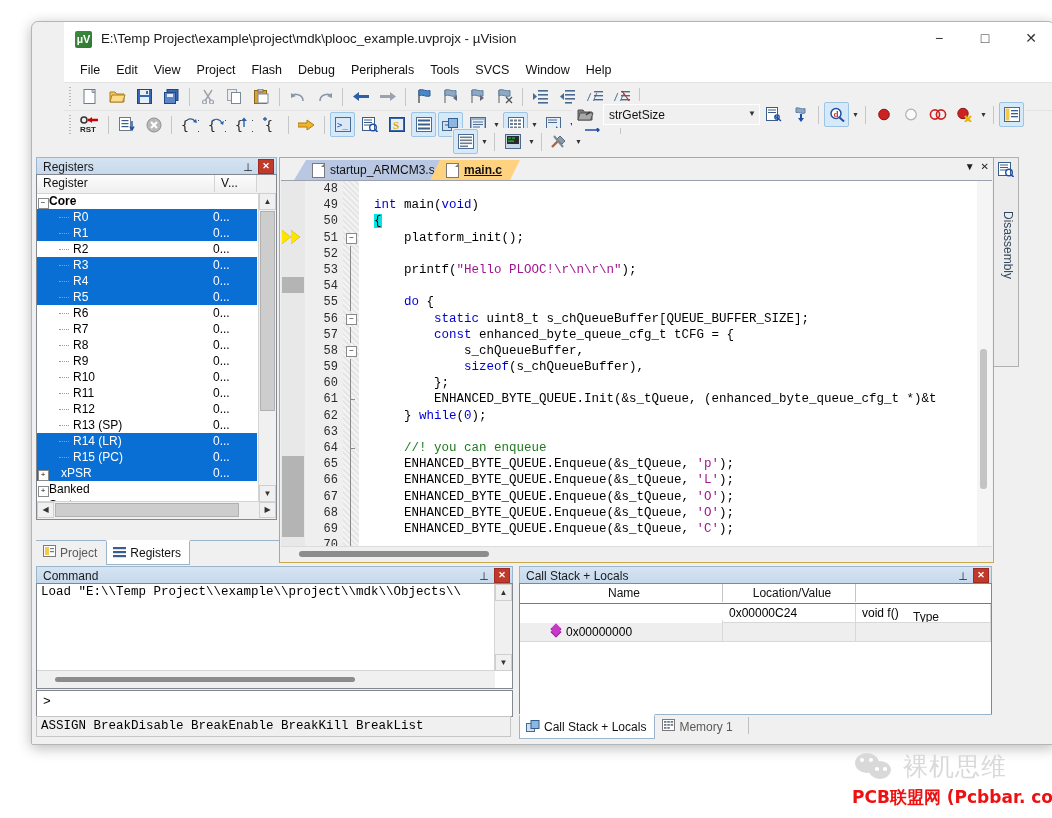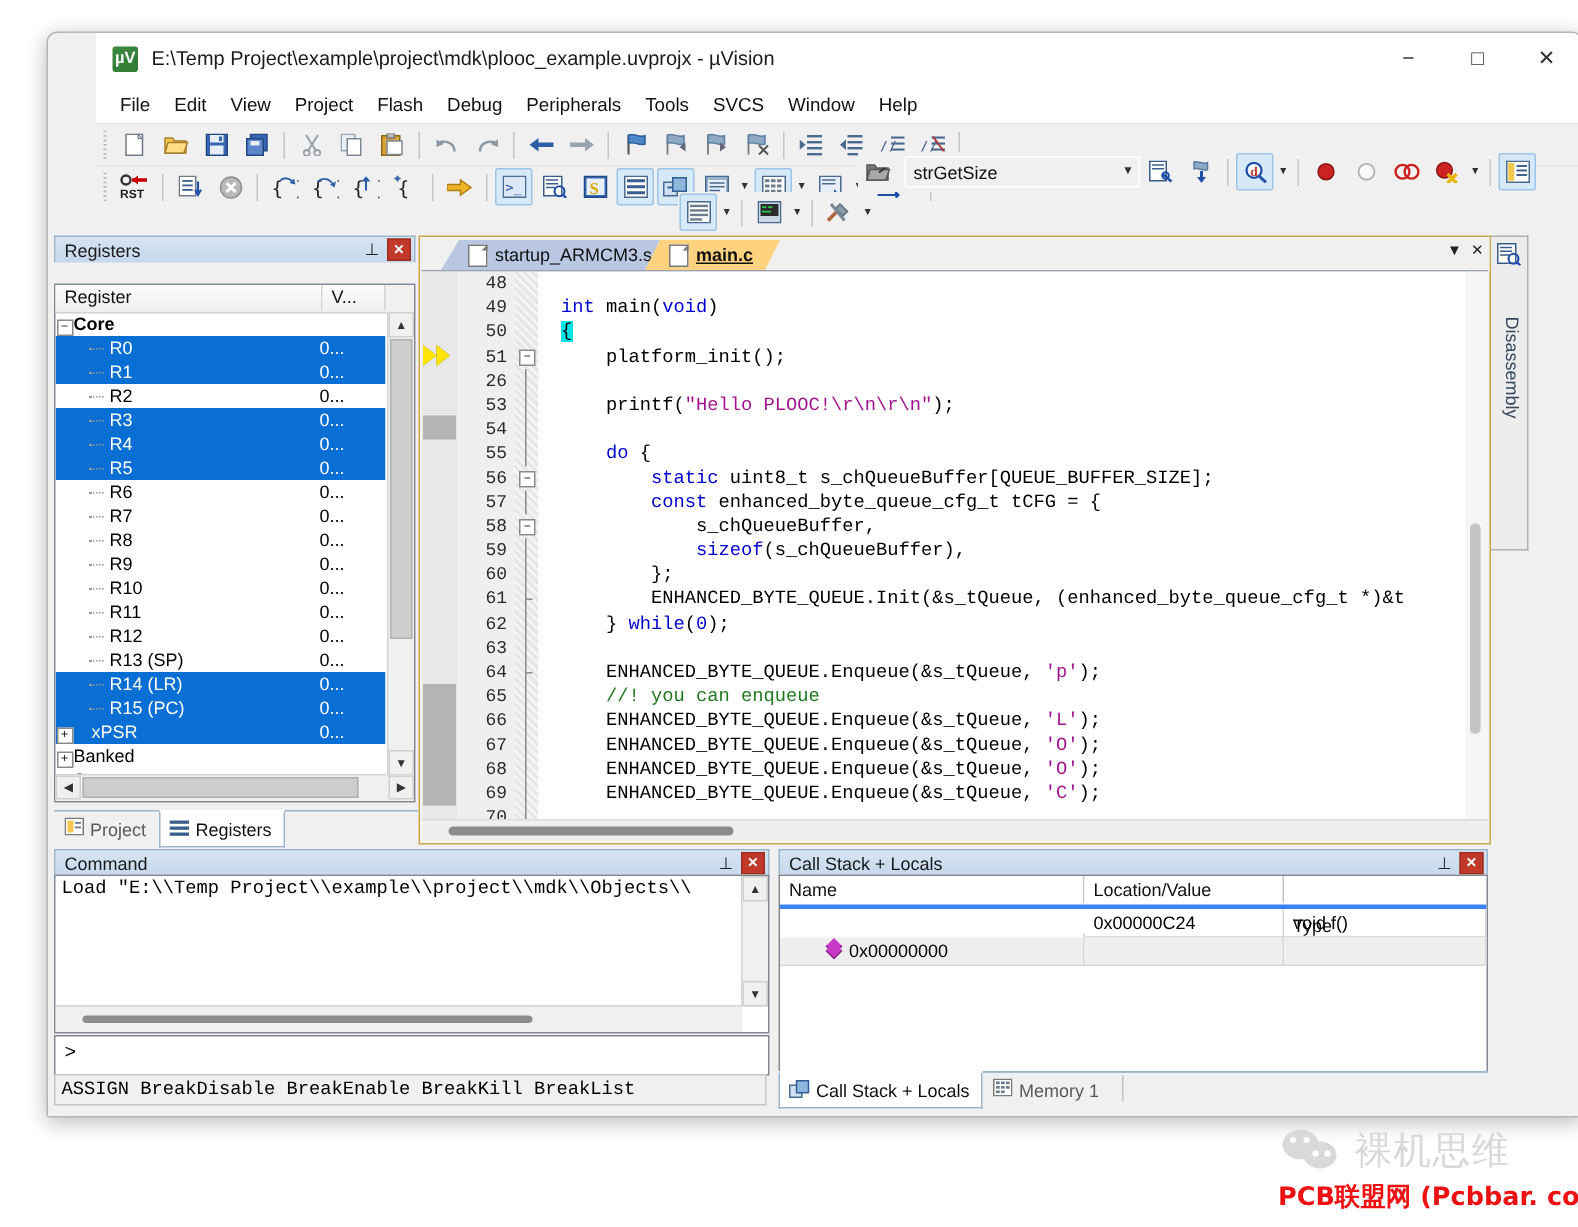--- a/index.html
+++ b/index.html
@@ -90,21 +90,21 @@
   .close-btn{
     width:14px;height:13px;background:#c0392b;color:#fff;font-size:9px;font-weight:bold;
     text-align:center;line-height:13px;border:1px solid #a02c20;margin-left:3px;
   }
   
   #registers-panel{
     position:absolute;left:4px;top:3px;width:241px;height:382px;
     background:#f0f0f0;
   }
   #reg-body{
-    position:absolute;left:0;top:32px;width:239px;height:344px;
+    position:absolute;left:0;top:17px;width:239px;height:344px;
     background:#fff;border:1px solid #828790;overflow:hidden;
   }
   #reg-header{
     height:18px;background:#f0f0f0;display:flex;border-bottom:1px solid #d4d4d4;
   }
   #reg-header .hc{
     font-size:12px;color:#111;padding:1px 0 0 6px;border-right:1px solid #d4d4d4;
     background:linear-gradient(to bottom,#fdfdfd,#efefef);height:17px;box-sizing:border-box;
   }
   #reg-header .hc.c1{width:178px;}
@@ -290,21 +290,21 @@
     padding:2px 0 0 4px;box-sizing:border-box;white-space:nowrap;
   }
   
   #callstack-panel{
     position:absolute;left:487px;top:412px;width:473px;height:172px;
   }
   #cs-body{
     position:absolute;left:0;top:17px;width:471px;height:130px;background:#fff;
     border:1px solid #828790;overflow:hidden;
   }
-  #cs-header{height:19px;display:flex;border-bottom:3px solid #3b82f6;}
+  #cs-header{height:19px;display:flex;border-bottom:1px solid #3b82f6;text-align:center;}
   #cs-header .hc{
     font-size:12px;color:#111;padding:2px 0 0 6px;box-sizing:border-box;
     border-right:1px solid #c4c4c4;background:#fff;height:18px;
   }
   .cs-row{height:19px;display:flex;font-size:12px;align-items:center;}
   .cs-row .cc{
     height:19px;box-sizing:border-box;border-right:1px solid #d8d8d8;
     border-bottom:1px solid #d8d8d8;padding-left:6px;display:flex;align-items:center;
   }
   .cs-row.alt .cc{background:#eeeeee;}
@@ -997,21 +997,21 @@
           <div id="exec-arrow">
             <span class="yarrow"></span>
               <span class="yarrow"></span>
           </div>
         </div>
         <div id="ed-linecol">
             <div class="lnum">48</div>
             <div class="lnum">49</div>
             <div class="lnum">50</div>
             <div class="lnum">51</div>
-            <div class="lnum">26</div>
+            <div class="lnum">52</div>
             <div class="lnum">53</div>
             <div class="lnum">54</div>
             <div class="lnum">55</div>
             <div class="lnum">56</div>
             <div class="lnum">57</div>
             <div class="lnum">58</div>
             <div class="lnum">59</div>
             <div class="lnum">60</div>
             <div class="lnum">61</div>
             <div class="lnum">62</div>
@@ -1101,22 +1101,22 @@
             <div class="codeline"></div>
             <div class="codeline">      <span class="kw">do</span> {</div>
             <div class="codeline">          <span class="kw">static</span> uint8_t s_chQueueBuffer[QUEUE_BUFFER_SIZE];</div>
             <div class="codeline">          <span class="kw">const</span> enhanced_byte_queue_cfg_t tCFG = {</div>
             <div class="codeline">              s_chQueueBuffer,</div>
             <div class="codeline">              <span class="kw">sizeof</span>(s_chQueueBuffer),</div>
             <div class="codeline">          };</div>
             <div class="codeline">          ENHANCED_BYTE_QUEUE.Init(&amp;s_tQueue, (enhanced_byte_queue_cfg_t *)&amp;t</div>
             <div class="codeline">      } <span class="kw">while</span>(<span class="num">0</span>);</div>
             <div class="codeline"></div>
+            <div class="codeline">      <span class="cmt">//! you can enqueue</span></div>
             <div class="codeline">      ENHANCED_BYTE_QUEUE.Enqueue(&amp;s_tQueue, <span class="chr">'p'</span>);</div>
-            <div class="codeline">      <span class="cmt">//! you can enqueue</span></div>
             <div class="codeline">      ENHANCED_BYTE_QUEUE.Enqueue(&amp;s_tQueue, <span class="chr">'L'</span>);</div>
             <div class="codeline">      ENHANCED_BYTE_QUEUE.Enqueue(&amp;s_tQueue, <span class="chr">'O'</span>);</div>
             <div class="codeline">      ENHANCED_BYTE_QUEUE.Enqueue(&amp;s_tQueue, <span class="chr">'O'</span>);</div>
             <div class="codeline">      ENHANCED_BYTE_QUEUE.Enqueue(&amp;s_tQueue, <span class="chr">'C'</span>);</div>
           </div>
         <div id="ed-vscroll">
           <div class="th" style="top:168px;height:140px;"></div>
         </div>
         <div id="ed-hscroll">
           <div class="th" style="width:190px;"></div>

